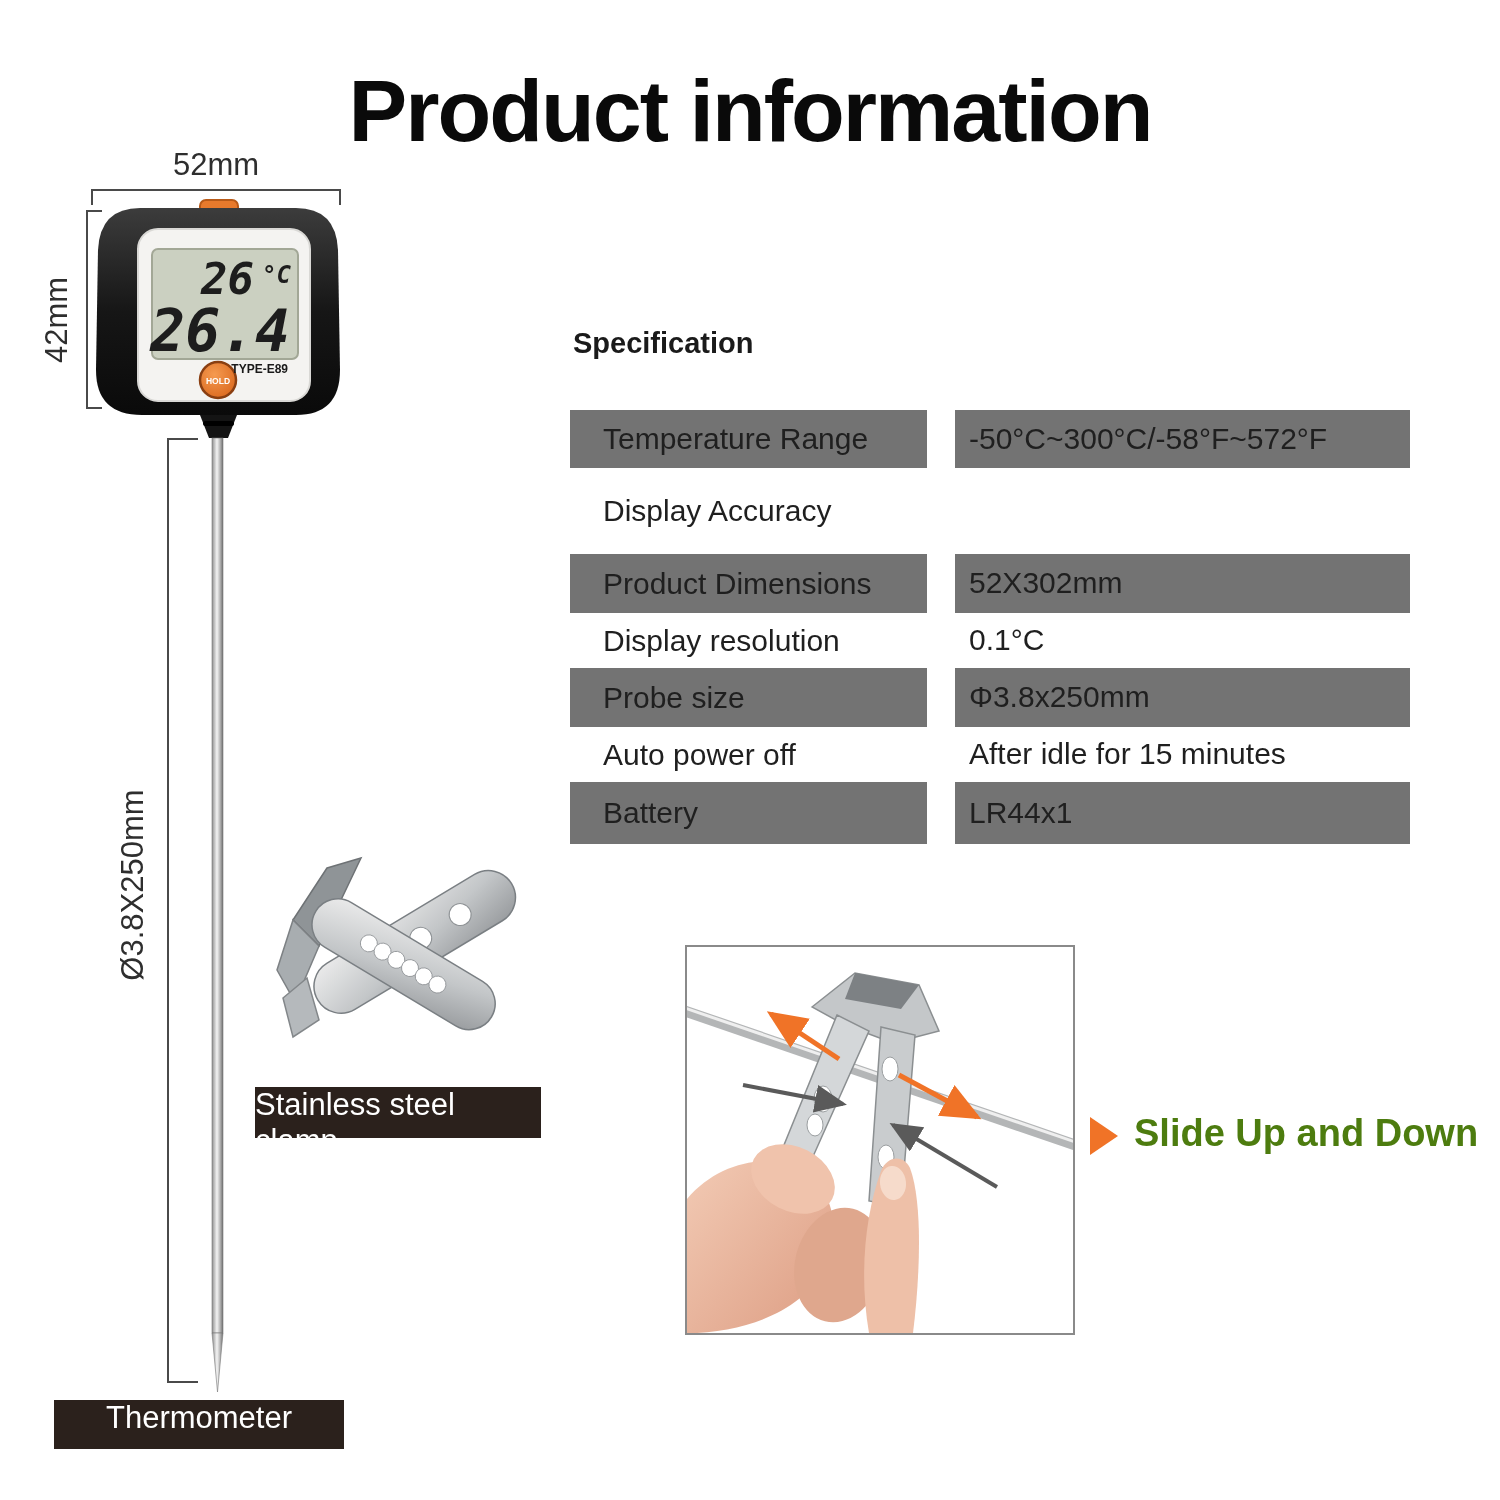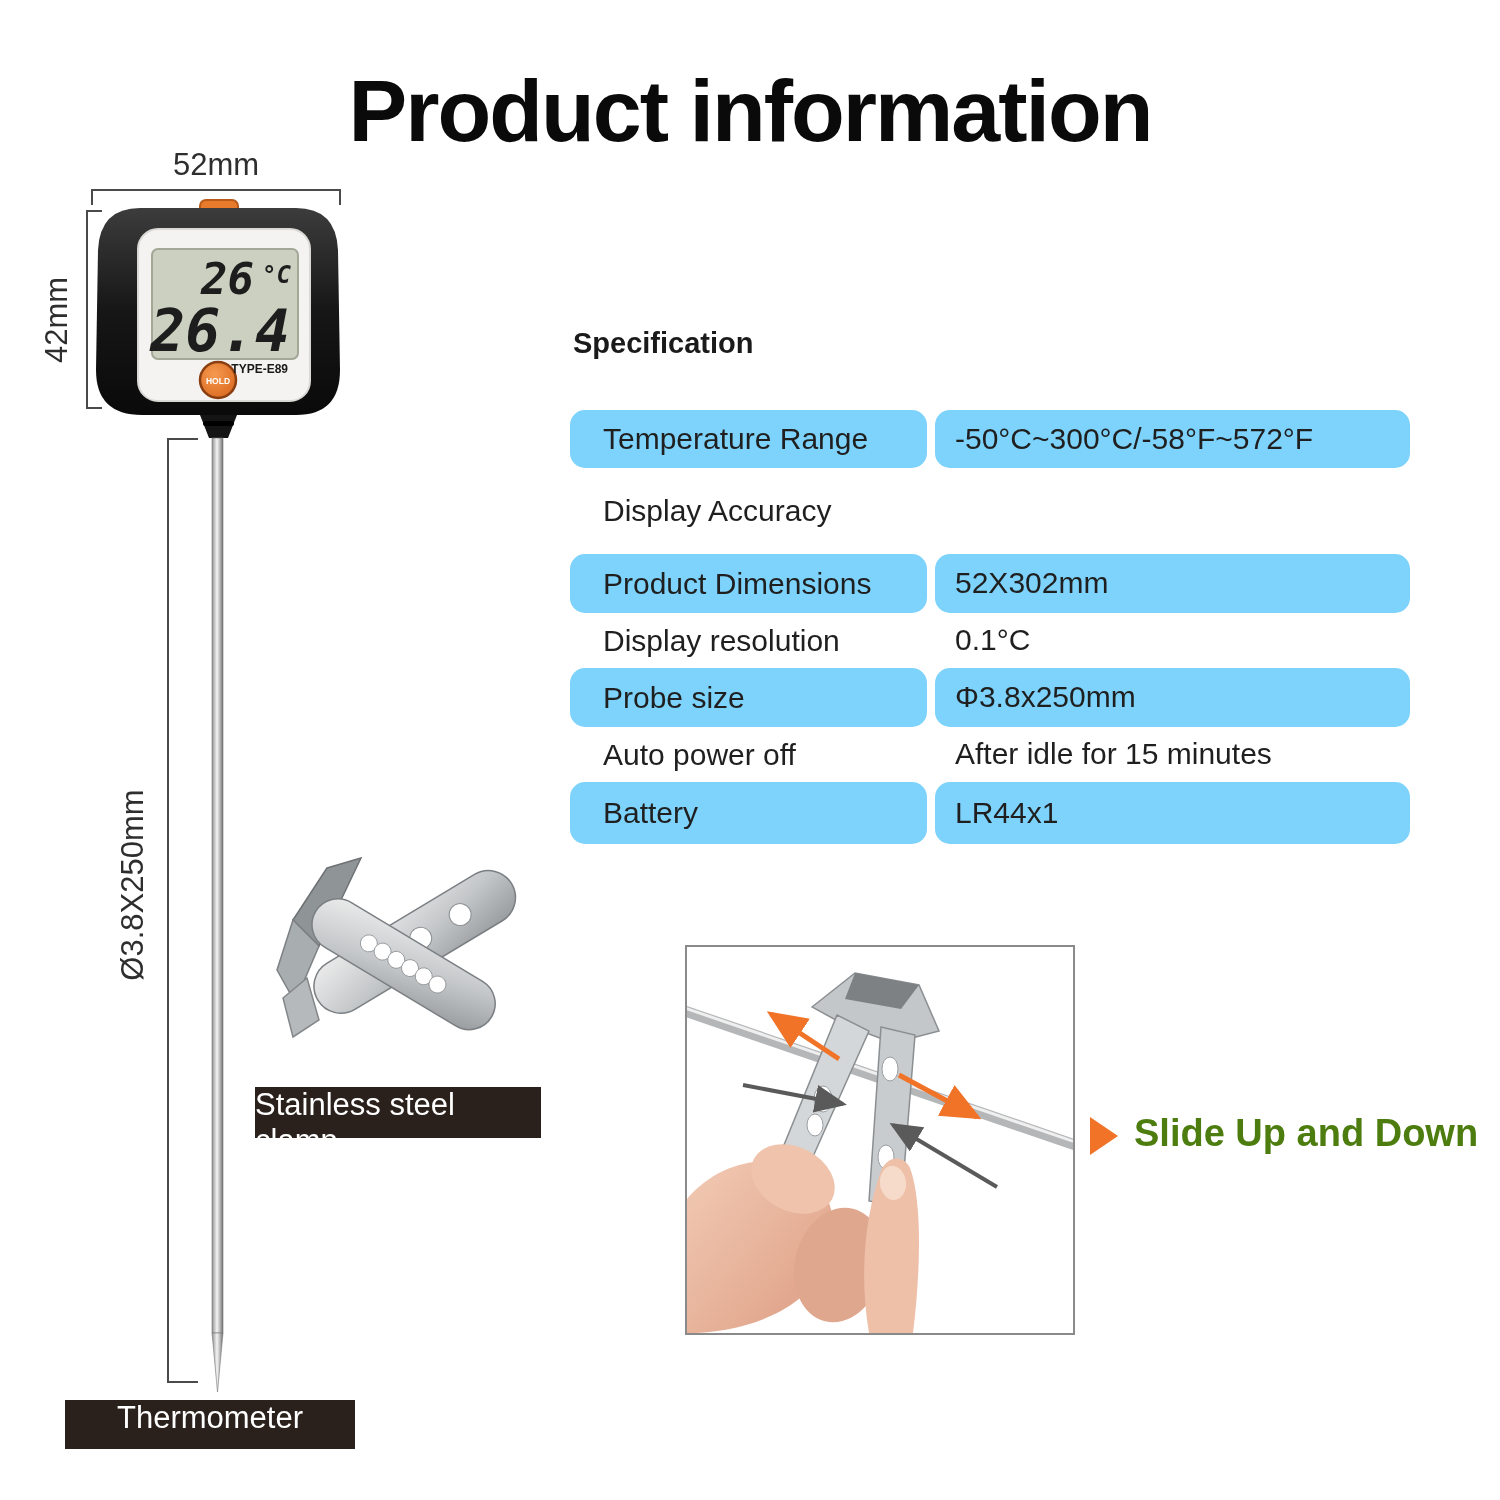--- a/index.html
+++ b/index.html
@@ -9,27 +9,27 @@
   
   .page-title{position:absolute;left:0;top:44px;width:1500px;text-align:center;
               font-size:88px;font-weight:800;letter-spacing:-2px;color:#0a0a0a;margin-top:16px;}
 
   
   .spec-heading{position:absolute;left:573px;top:327px;font-size:29px;font-weight:700;color:#1a1a1a;}
   .spec-table{position:absolute;left:570px;top:410px;width:840px;}
   .spec-row{display:flex;width:840px;}
   .spec-cell{box-sizing:border-box;display:flex;align-items:center;font-size:30px;color:#1f1f1f;}
   .spec-label{width:357px;margin-right:8px;padding-left:33px;}
-  .spec-value{flex:1;padding-left:20px;white-space:pre-line;line-height:1.35;}
-  .spec-row.gray .spec-cell{background:#7dd3fc;border-radius:15px;}
+  .spec-value{flex:1;padding-left:14px;white-space:pre-line;line-height:1.35;margin-left:20px;}
+  .spec-row.gray .spec-cell{background:#737373;}
 
   
   .caption-box{position:absolute;background:#2b211c;color:#ffffff;display:flex;
                justify-content:center;font-size:31px;}
-  .caption-thermometer{left:65px;top:1400px;width:290px;height:49px;}
+  .caption-thermometer{left:54px;top:1400px;width:290px;height:49px;}
   .caption-clamp{left:255px;top:1087px;width:286px;height:51px;}
 
   
   .photo-box{position:absolute;left:685px;top:945px;width:390px;height:390px;
              border:2px solid #8a8a8a;box-sizing:border-box;background:#fff;}
 
   
   .slide-tri{position:absolute;left:1090px;top:1117px;width:0;height:0;
              border-left:28px solid #f07327;border-top:19px solid transparent;border-bottom:19px solid transparent;}
   .slide-label{position:absolute;left:1134px;top:1112px;font-size:38px;font-weight:700;color:#4d7c0f;}

